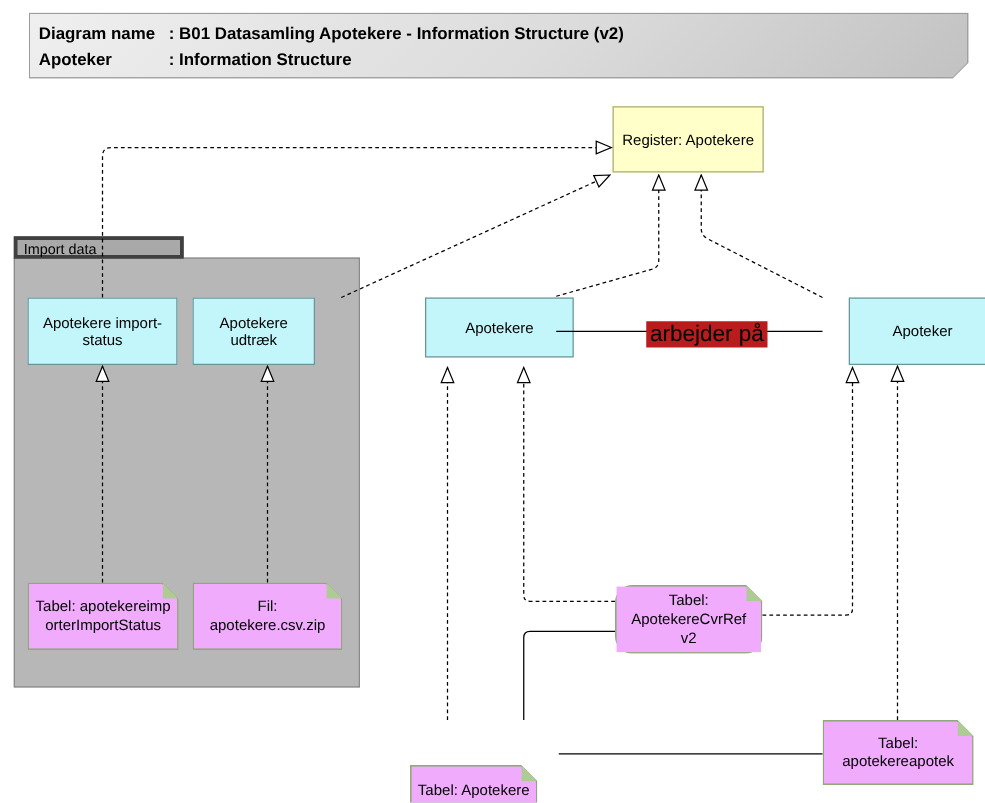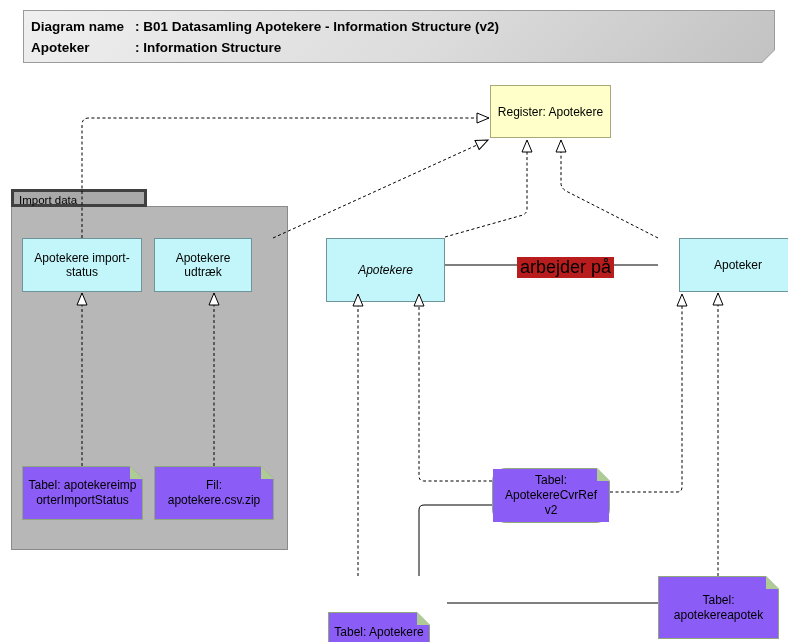--- a/index.html
+++ b/index.html
@@ -49,21 +49,21 @@
   .element.yellow{background:#ffffc9;border-color:#a9a978;}
   .element.yellow .head{border-bottom-color:#d8d8a2;}
 
   
   .note{
     background:#90a87a;box-sizing:border-box;z-index:3;
     clip-path:polygon(0 0,calc(100% - 13px) 0,100% 13px,100% 100%,0 100%);
   }
   .note .fill{
     position:absolute;left:1px;top:1px;right:1px;bottom:1px;
-    background:#8b5cf6;
+    background:#f0abfc;
     clip-path:polygon(0 0,calc(100% - 12.5px) 0,100% 12.5px,100% 100%,0 100%);
     display:flex;align-items:center;justify-content:center;
     font-size:12px;line-height:15px;text-align:center;padding:2px 4px;box-sizing:border-box;
   }
   .note .fold{
     position:absolute;top:0;right:0;width:13px;height:13px;z-index:2;
     background:#aecb95;
     clip-path:polygon(0 0,100% 100%,0 100%);
   }
   .note.breakall .fill{word-break:break-all;}
@@ -103,21 +103,21 @@
 <div class="abs element" style="left:22px;top:238px;width:120px;height:54px;">
   <div class="head"></div>
   <div class="lab">Apotekere import-status</div>
 </div>
 
 <div class="abs element" style="left:154px;top:238px;width:98px;height:54px;">
   <div class="head"></div>
   <div class="lab">Apotekere udtræk</div>
 </div>
 
-<div class="abs element" style="left:326px;top:238px;width:119px;height:64px;font-style:italic;">
+<div class="abs element" style="left:340px;top:238px;width:119px;height:48px;">
   <div class="head"></div>
   <div class="lab">Apotekere</div>
 </div>
 
 <div class="abs element" style="left:658px;top:238px;width:118px;height:54px;margin-left:21px;">
   <div class="head"></div>
   <div class="lab">Apoteker</div>
 </div>
 
 <div class="abs note breakall" style="left:22px;top:466px;width:121px;height:54px;">
@@ -133,21 +133,21 @@
 <div class="abs note" style="left:492px;top:468px;width:118px;height:55px;border-radius:14px;">
   <div class="fill">Tabel: ApotekereCvrRef v2</div>
   <div class="fold"></div>
 </div>
 
 <div class="abs note" style="left:328px;top:576px;width:102px;height:56px;margin-top:36px;">
   <div class="fill">Tabel: Apotekere v2</div>
   <div class="fold"></div>
 </div>
 
-<div class="abs note" style="left:658px;top:576px;width:121px;height:63px;">
+<div class="abs note" style="left:658px;top:576px;width:121px;height:52px;">
   <div class="fill">Tabel: apotekereapotek</div>
   <div class="fold"></div>
 </div>
 
 <svg id="wires" class="abs" width="788" height="642" viewBox="0 0 788 642">
   <defs>
     <marker id="tri" viewBox="0 0 14 12" refX="13" refY="6" markerWidth="14" markerHeight="12" orient="auto" markerUnits="userSpaceOnUse">
       <path d="M13,6 L1,1 L1,11 Z" fill="#ffffff" stroke="#000000" stroke-width="1"></path>
     </marker>
   </defs>

